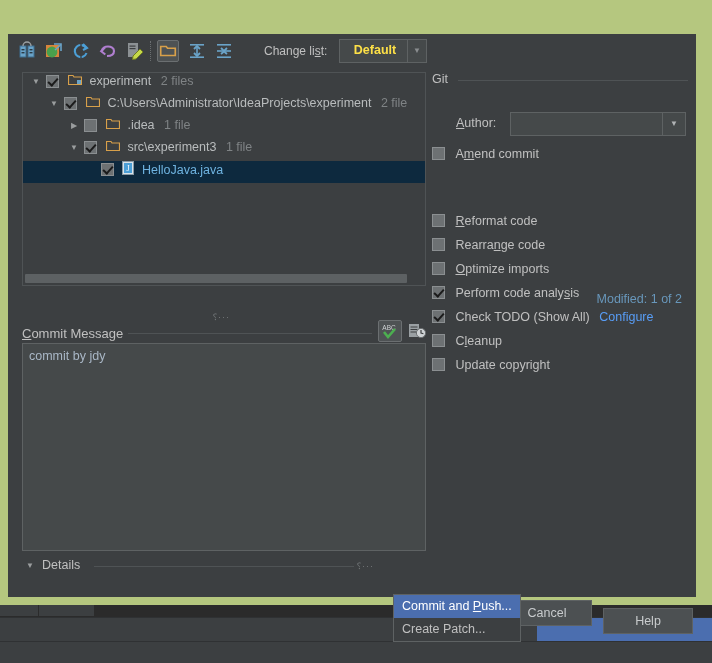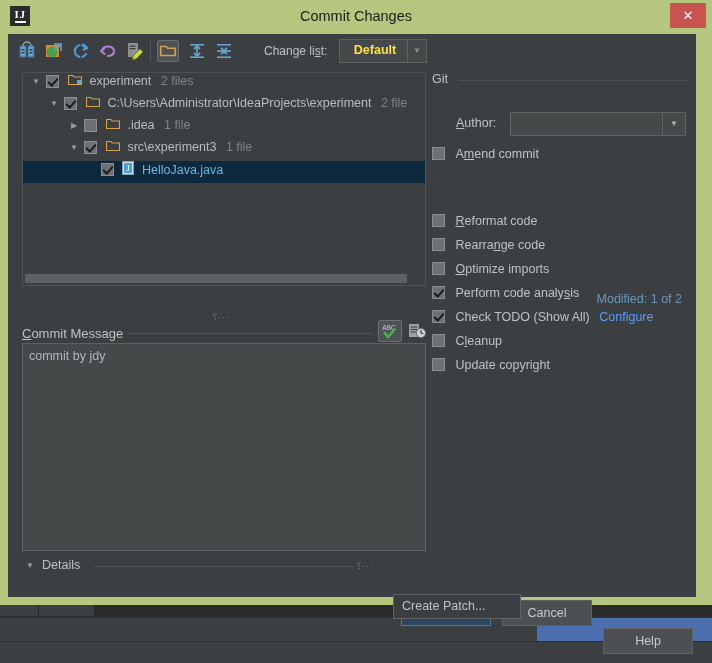--- a/index.html
+++ b/index.html
@@ -420,21 +420,21 @@
     color: #e2e6e8;
     font-weight: bold;
   }
   #btn-commit u { text-decoration: underline; }
   #btn-commit .caret {
     font-size: 8px;
     margin-left: 3px;
     font-weight: normal;
   }
   #btn-cancel { left: 494px; top: 566px; width: 90px; }
-  #btn-help   { left: 595px; top: 594px; width: 90px; }
+  #btn-help   { left: 595px; top: 574px; width: 90px; }
   
   #commit-menu {
     position: absolute;
     left: 393px; top: 594px;
     width: 128px;
     background: #3c3f41;
     border: 1px solid #5e6263;
     box-sizing: border-box;
     z-index: 50;
   }
@@ -459,25 +459,20 @@
   <div class="strip-dark" style="top:604px;height:13px;"></div>
   <div class="tabchip" style="left:0px;top:605px;width:38px;"></div>
   <div class="tabchip" style="left:39px;top:605px;width:55px;"></div>
   <div class="hline" style="top:617px;"></div>
   <div class="hline" style="top:641px;"></div>
   <div style="position:absolute;left:537px;top:618px;width:175px;height:23px;background:#4b6eaf;"></div>
 </div>
 
 <div id="dialog">
 
-  <div id="titlebar">
-    <div id="ij-logo">IJ<span class="bar"></span></div>
-    <div id="title-text">Commit Changes</div>
-    <div id="close-btn">✕</div>
-  </div>
 
   <div id="dialog-body">
 
     <div id="toolbar">
 
       <div class="tb-icon" style="left:8px;">
         <svg width="22" height="22" viewBox="0 0 22 22">
           <rect x="4" y="6" width="6" height="11" fill="#6aa3c8" stroke="#3c6e91" stroke-width="1"></rect>
           <rect x="12" y="6" width="6" height="11" fill="#6aa3c8" stroke="#3c6e91" stroke-width="1"></rect>
           <path d="M7 6 A4 4 0 0 1 15 6" fill="none" stroke="#9aa0a3" stroke-width="1.4"></path>
@@ -716,14 +711,15 @@
 
     <div class="btn" id="btn-commit"><span>Comm</span><u>i</u><span>t</span><span class="caret">▾</span></div>
 
     <div class="btn" id="btn-cancel">Cancel</div>
     <div class="btn" id="btn-help">Help</div>
 
   </div>
 </div>
 
 <div id="commit-menu">
+  <div class="mi hl"><span>Commit and </span><u>P</u><span>ush...</span></div>
   <div class="mi"><span>Create Patch...</span><u></u><span></span></div>
 </div>
 
 </body></html>

